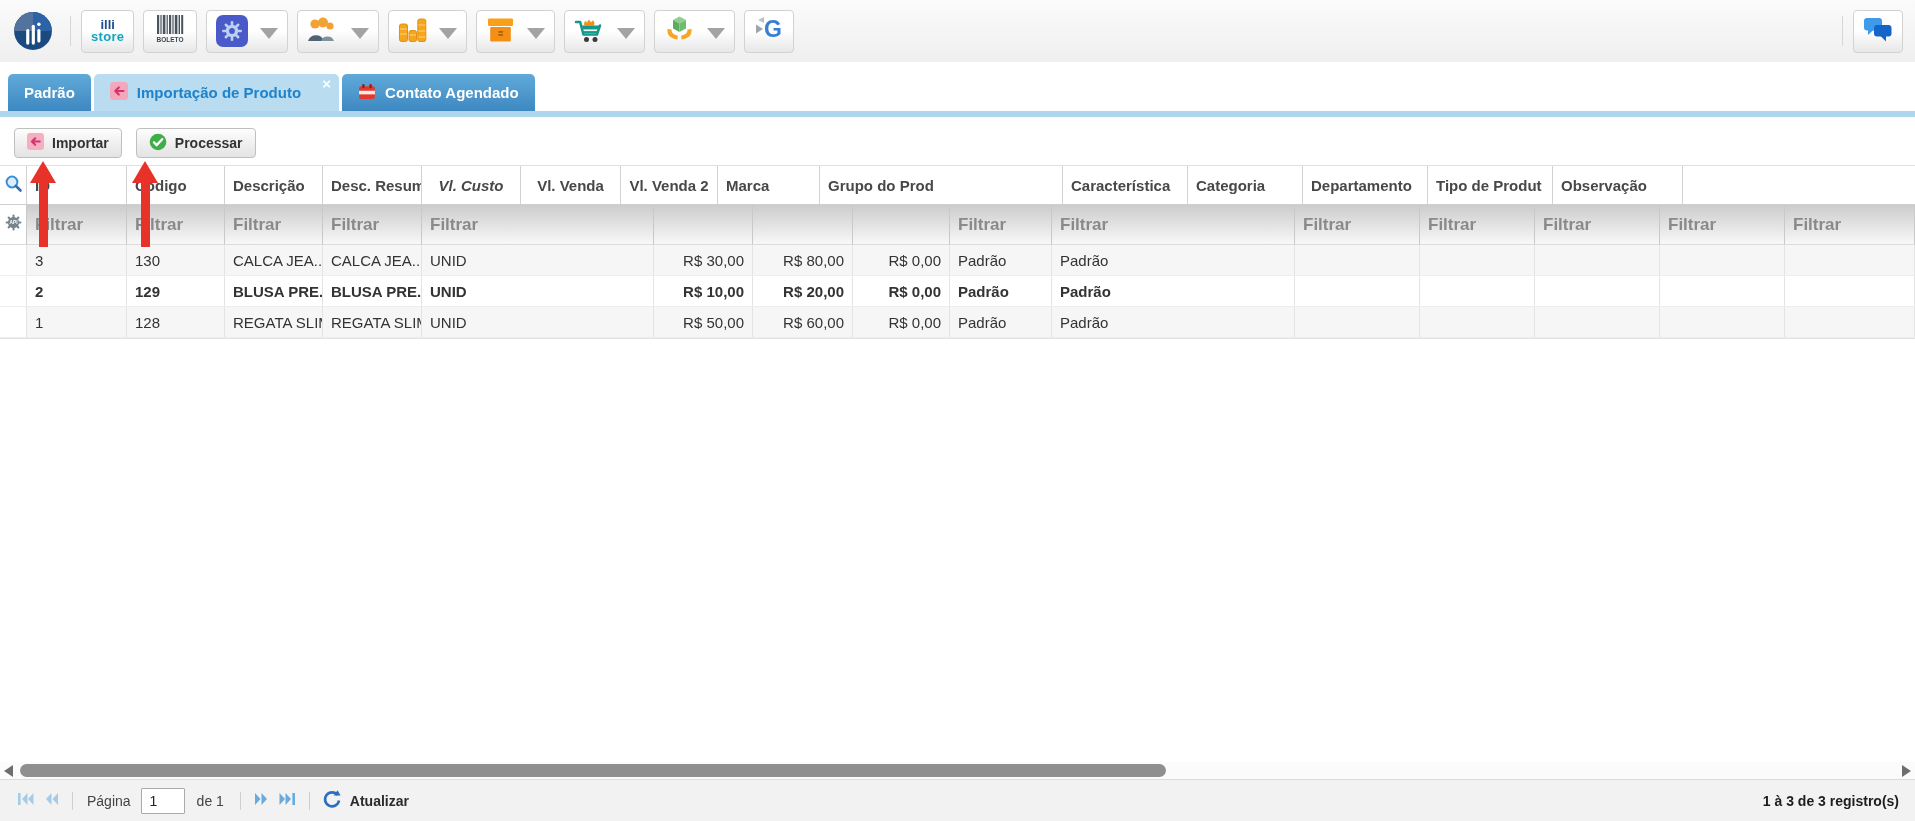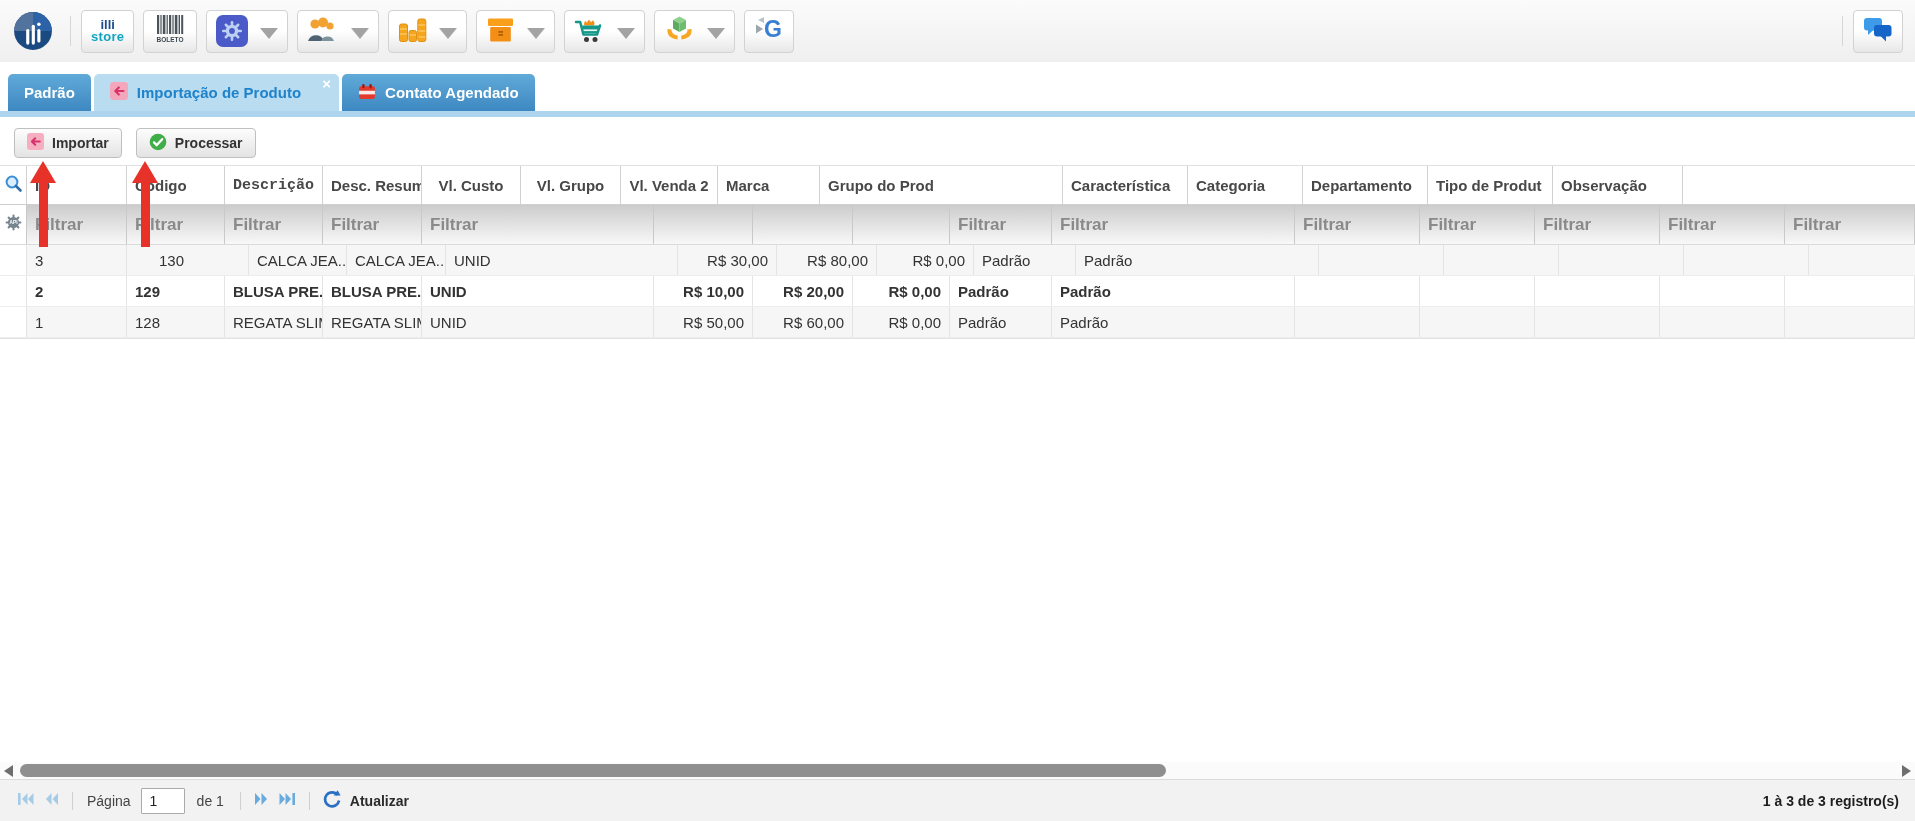--- a/index.html
+++ b/index.html
@@ -306,24 +306,24 @@
       <div class="gcell gutter">
         <span>
           <svg width="19" height="19" viewBox="0 0 19 19">
             <circle cx="8" cy="8" r="5.4" fill="#dbeeff" stroke="#3a8fd6" stroke-width="2"></circle>
             <line x1="12" y1="12" x2="16.5" y2="16.5" stroke="#2f6ea8" stroke-width="2.6" stroke-linecap="round"></line>
           </svg>
         </span>
       </div>
     <div class="gcell" style="width: 100px;">ID</div>
         <div class="gcell" style="width: 98px;">Código</div>
-        <div class="gcell" style="width: 98px; font-family: Liberation Mono, monospace;">Descrição</div>
+        <div class="gcell" style="width: 98px;">Descrição</div>
         <div class="gcell" style="width: 99px;">Desc. Resumid</div>
-        <div class="gcell" style="width: 99px; justify-content: center;">Vl. Custo</div>
-        <div class="gcell" style="width: 100px; justify-content: center;">Vl. Grupo</div>
+        <div class="gcell" style="width: 99px; justify-content: center; font-style: italic;">Vl. Custo</div>
+        <div class="gcell" style="width: 100px; justify-content: center;">Vl. Venda</div>
         <div class="gcell" style="width: 97px; justify-content: center;">Vl. Venda 2</div>
         <div class="gcell" style="width: 102px;">Marca</div>
         <div class="gcell" style="width: 243px;">Grupo do Prod</div>
         <div class="gcell" style="width: 125px;">Característica</div>
         <div class="gcell" style="width: 115px;">Categoria</div>
         <div class="gcell" style="width: 125px;">Departamento</div>
         <div class="gcell" style="width: 125px;">Tipo de Produt</div>
         <div class="gcell" style="width: 130px;">Observação</div>
       </div>
     <div class="grow gfilter" id="grid-filter">
@@ -354,21 +354,21 @@
         <div class="gcell" style="width: 125px;">Filtrar</div>
         <div class="gcell" style="width: 115px;">Filtrar</div>
         <div class="gcell" style="width: 125px;">Filtrar</div>
         <div class="gcell" style="width: 125px;">Filtrar</div>
         <div class="gcell" style="width: 130px;">Filtrar</div>
       </div>
     <div id="grid-body">
         <div class="grow brow">
           <div class="gcell gutter"></div>
           <div class="gcell" style="width: 100px;">3</div>
-          <div class="gcell" style="width: 98px; margin-left: 24px;">130</div>
+          <div class="gcell" style="width: 98px;">130</div>
           <div class="gcell" style="width: 98px;">CALCA JEA...</div>
           <div class="gcell" style="width: 99px;">CALCA JEA...</div>
           <div class="gcell" style="width: 232px;">UNID</div>
           <div class="gcell" style="width: 99px; justify-content: flex-end;">R$ 30,00</div>
           <div class="gcell" style="width: 100px; justify-content: flex-end;">R$ 80,00</div>
           <div class="gcell" style="width: 97px; justify-content: flex-end;">R$ 0,00</div>
           <div class="gcell" style="width: 102px;">Padrão</div>
           <div class="gcell" style="width: 243px;">Padrão</div>
           <div class="gcell" style="width: 125px;"></div>
           <div class="gcell" style="width: 115px;"></div>

